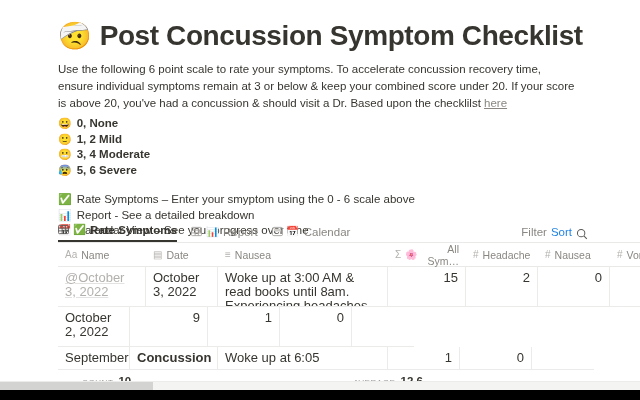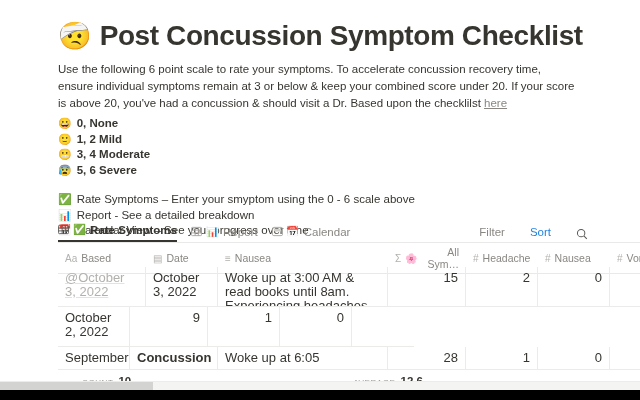--- a/index.html
+++ b/index.html
@@ -56,39 +56,39 @@
     font-size:11.5px; color:#8a8782; cursor:pointer;
     padding-bottom:4px; white-space:nowrap;
   }
   .tab.active { color:#37352f; font-weight:bold; border-bottom:2px solid #37352f; }
   .tab-em { font-size:10.5px; }
   .grid-ico { width:11px; height:11px; flex:0 0 11px; position:relative; }
   .grid-ico svg { display:block; }
 
   .toolbar-right {
     position:absolute; right:52px; bottom:4px;
-    display:flex; align-items:center; gap:25px;
+    display:flex; align-items:center; gap:4px;
   }
   .tb-btn { font-size:11.5px; color:#8a8782; cursor:pointer; }
   .tb-btn.blue { color:#2383e2; }
   .search-ico { width:12px; height:12px; cursor:pointer; }
 
   
   .tbl { border-top:1px solid #e9e9e7; width:640px; }
   .row { display:flex; }
   .hrow { height:24px; }
   .cell {
     border-right:1px solid #ebebea; border-bottom:1px solid #ebebea;
     padding:4px 7px; font-size:13px; line-height:14px;
     overflow:hidden;
   }
   .hcell {
     display:flex; align-items:center; gap:4px;
     color:#8a8782; font-size:10.5px; border-bottom:1px solid #e9e9e7;
-    padding:15px 7px; height:24px;
+    padding:8px 7px; height:24px;
   }
   .hcell .hico { color:#b3b1ad; font-size:10px; flex:0 0 auto; }
   .c-name { width:88px; flex:0 0 88px; }
   .c-date { width:72px; flex:0 0 72px; }
   .c-notes { width:170px; flex:0 0 170px; }
   .c-num  { width:78px; flex:0 0 78px; }
   .c-num2 { width:72px; flex:0 0 72px; }
   .c-last { width:62px; flex:0 0 62px; border-right:none; }
   .hcell.num, .cell.num { justify-content:flex-end; text-align:right; }
   .hcell.num { justify-content:flex-start; }
@@ -229,21 +229,21 @@
             </svg>
         </span>
       </div>
     </div>
 
     <div class="tbl">
 
       <div class="row hrow">
         <div class="hcell c-name">
           <span class="hico">Aa</span>
-          <span>Based</span>
+          <span>Name</span>
         </div>
         <div class="hcell c-date">
           <span class="hico">▤</span>
           <span>Date</span>
         </div>
         <div class="hcell c-notes">
           <span class="hico">≡</span>
           <span>Nausea</span>
         </div>
         <div class="hcell c-num num">
@@ -284,21 +284,20 @@
         <div class="cell c-num2 r">0</div>
         <div class="cell c-last r"></div>
       </div>
 
       <div class="row r3">
         <div class="cell c-date dt">September</div>
         <div class="cell c-name">
           <span class="name-plain">Concussion</span>
         </div>
         <div class="cell c-notes">Woke up at 6:05</div>
-        <div class="cell c-num r">28</div>
         <div class="cell c-num2 r">1</div>
         <div class="cell c-num2 r">0</div>
         <div class="cell c-last r"></div>
       </div>
 
       <div class="foot">
         <div class="agg foot-count">
           <span class="agg-lbl">COUNT</span>
           <span class="agg-val">10</span>
         </div>

